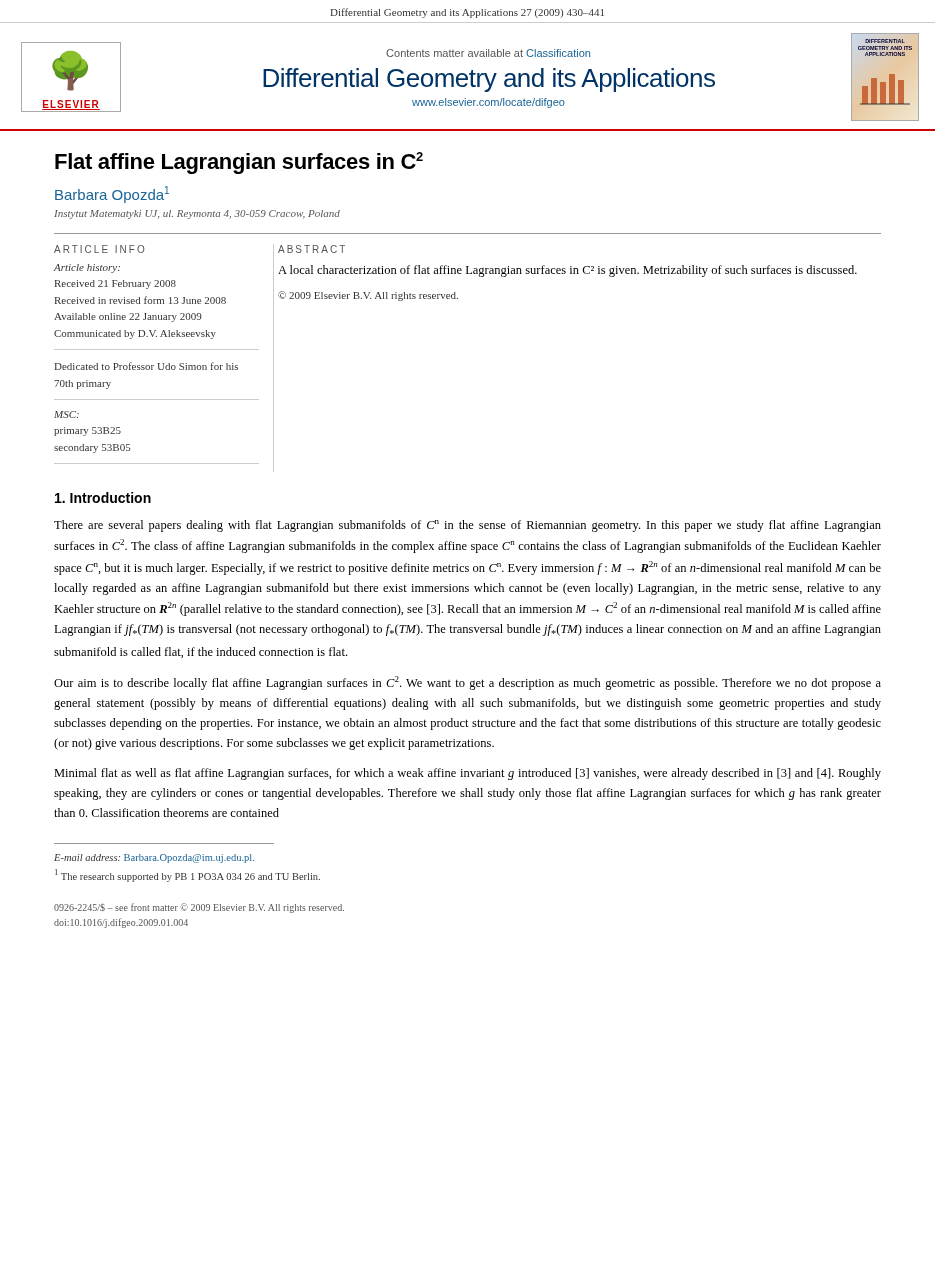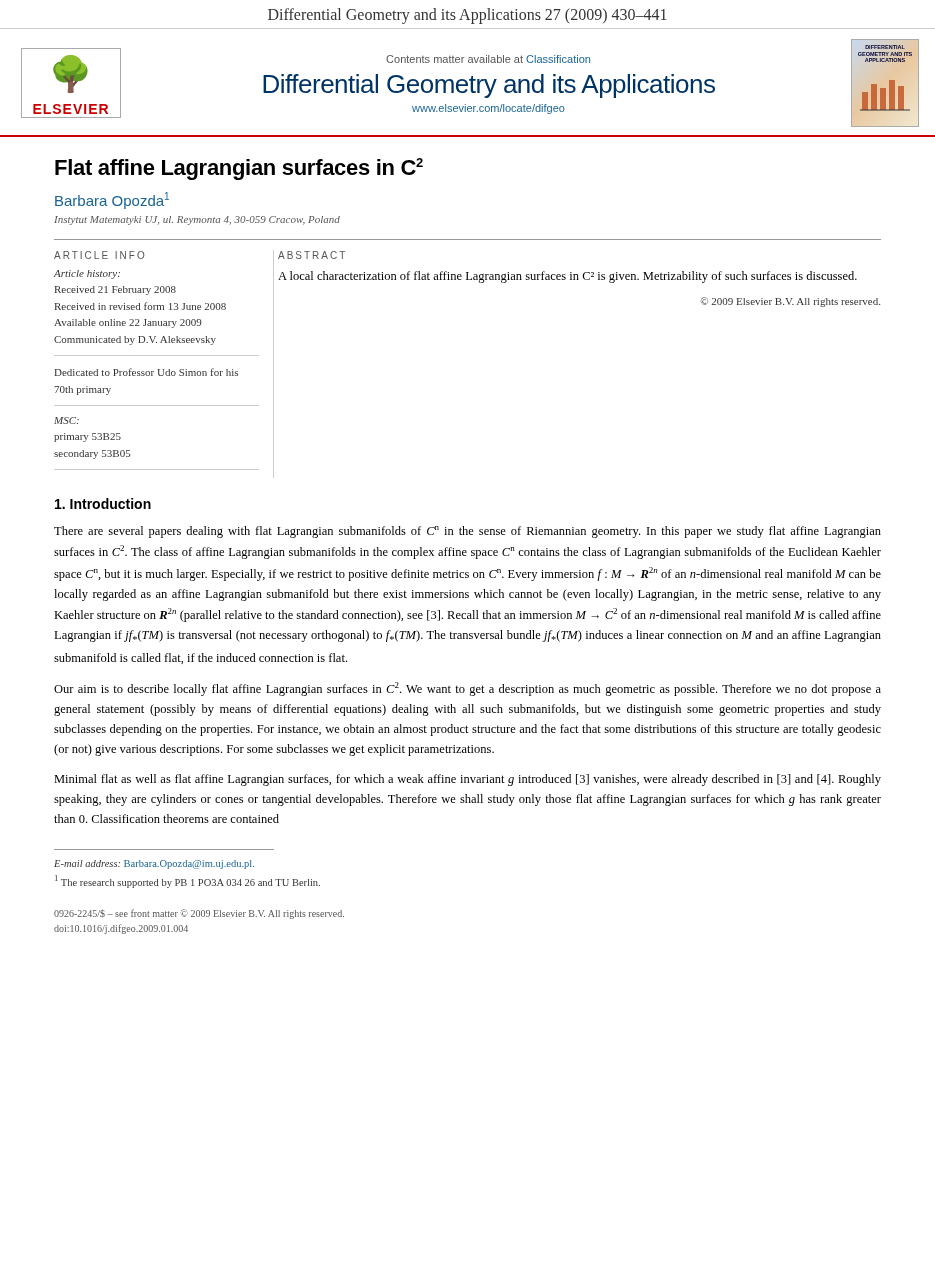--- a/index.html
+++ b/index.html
@@ -8,21 +8,21 @@
       font-family: 'Times New Roman', Times, serif;
       font-size: 13px;
       color: #000;
       width: 935px;
       min-height: 1266px;
     }
 
     
     .journal-top-bar {
       text-align: center;
-      font-size: 16px;
+      font-size: 11px;
       color: #333;
       padding: 6px 0 4px 0;
       border-bottom: 1px solid #ccc;
     }
 
     
     .journal-header {
       display: flex;
       align-items: center;
       border-bottom: 2.5px solid #c00;
@@ -42,26 +42,27 @@
       border: 1px solid #aaa;
       display: flex;
       flex-direction: column;
       align-items: center;
       justify-content: center;
       background: #fff;
       position: relative;
       overflow: hidden;
     }
     .elsevier-text {
-      font-size: 14px;
+      font-size: 10px;
       font-weight: bold;
       color: #c00;
       letter-spacing: 1px;
       margin-top: 2px;
       font-family: Arial, sans-serif;
+      text-decoration: underline;
     }
     .journal-header-center {
       flex: 1;
       text-align: center;
     }
     .science-direct-link {
       font-size: 11px;
       color: #555;
       font-family: Arial, sans-serif;
     }
@@ -192,21 +193,20 @@
     }
 
     .abstract-text {
       font-size: 12.5px;
       line-height: 1.55;
       text-align: justify;
       margin-bottom: 8px;
     }
     .copyright-line {
       font-size: 11px;
-      text-align: right;
       color: #333;
     }
 
     
     .section-heading {
       font-size: 14px;
       font-weight: bold;
       color: #000;
       margin: 16px 0 8px 0;
       font-family: Arial, sans-serif;

